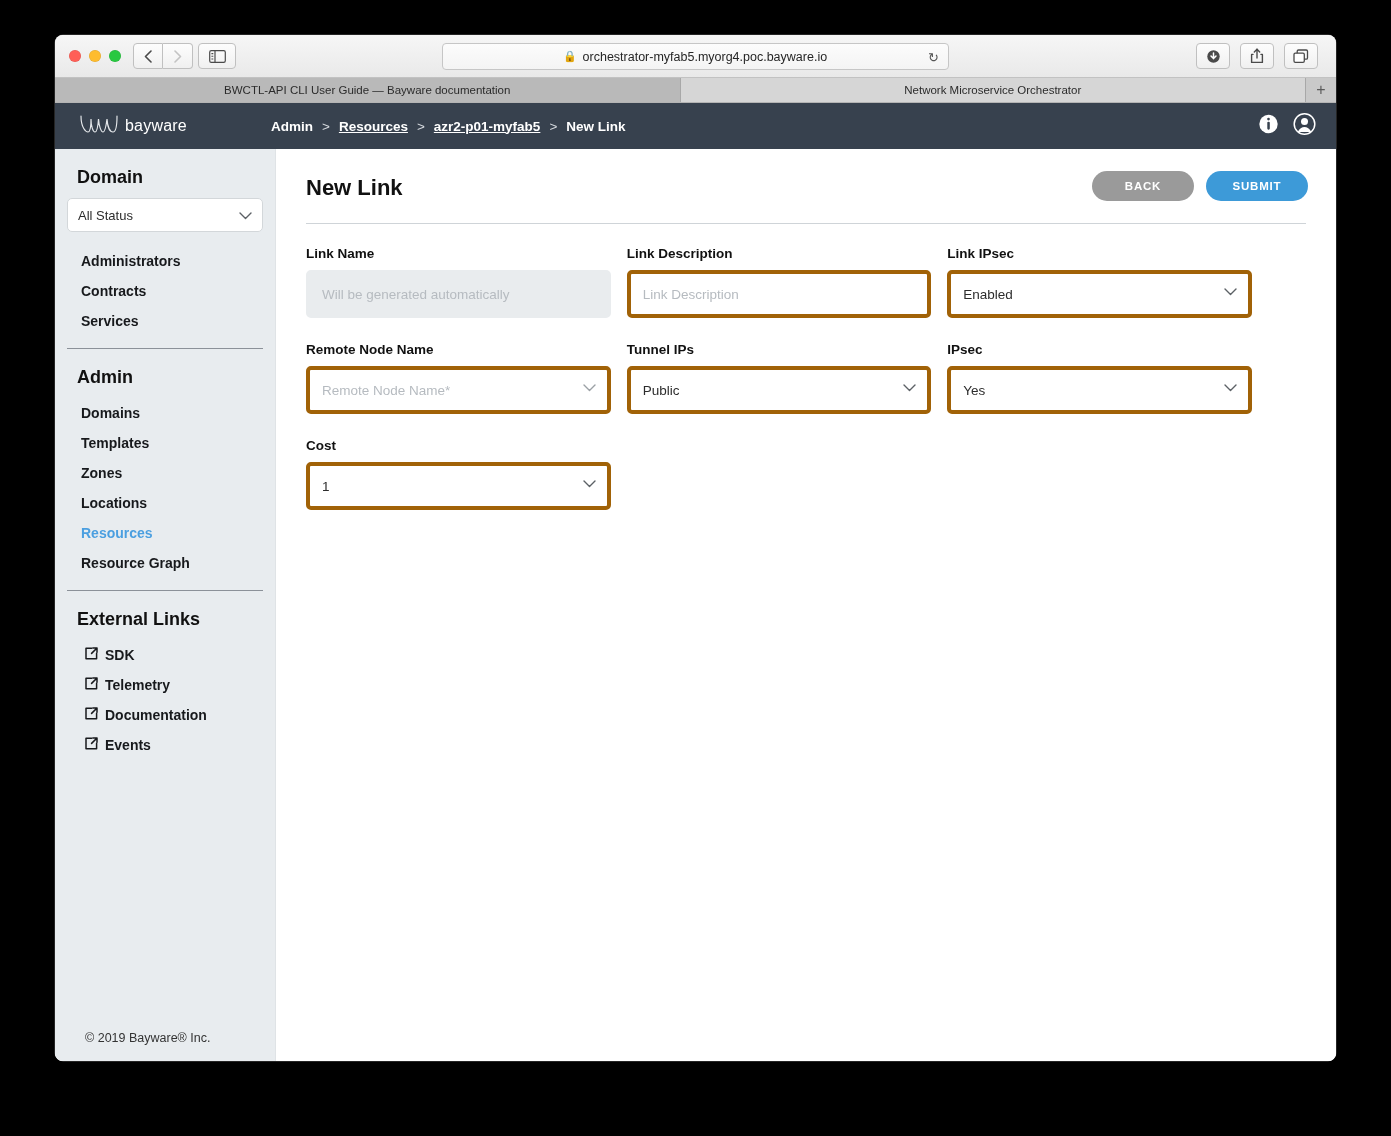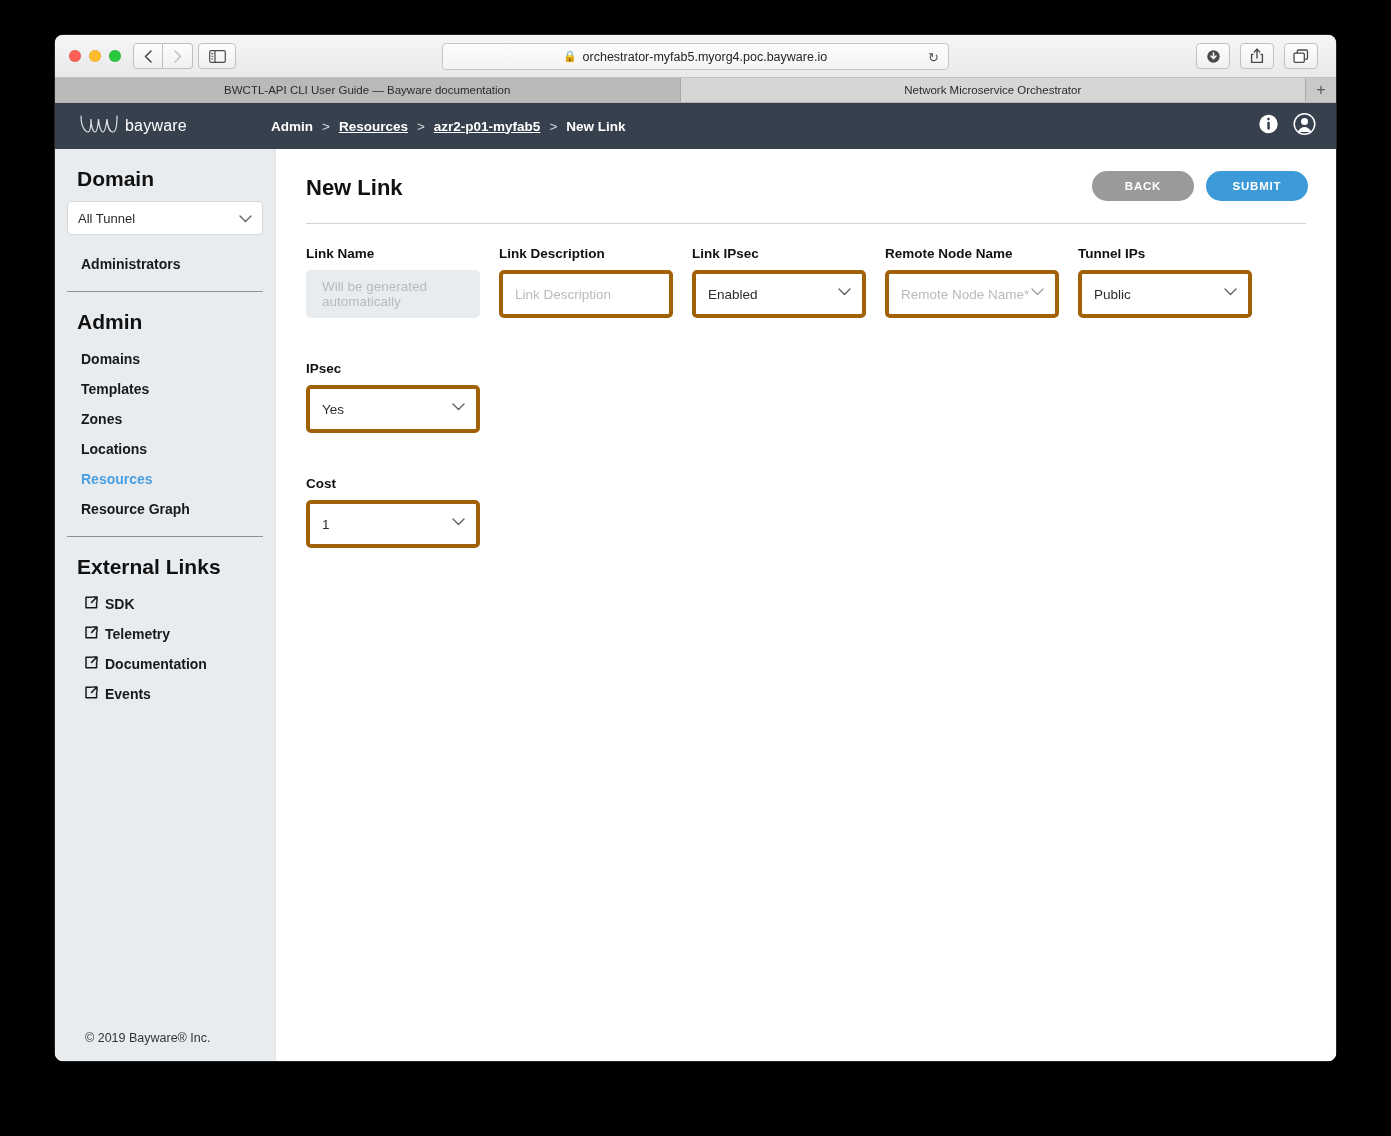--- a/index.html
+++ b/index.html
@@ -136,21 +136,21 @@
 
   
   .sidebar {
     width: 221px;
     background: #e8ecef;
     position: relative;
     flex-shrink: 0;
     border-right: 1px solid #dfe3e6;
   }
   .side-title {
-    font-size: 21px; font-weight: bold; color: #111;
+    font-size: 18px; font-weight: bold; color: #111;
     padding: 18px 0 10px 22px;
   }
   .domain-select {
     margin: 0 12px 6px 12px;
     height: 34px;
     background: #ffffff;
     border: 1px solid #d3d7da;
     border-radius: 5px;
     display: flex; align-items: center;
     padding: 0 10px;
@@ -197,25 +197,24 @@
   }
   .btn.back { background: #9a9a9a; }
   .btn.submit { background: #3d9ad8; }
   .head-rule {
     margin: 22px 30px 0 30px;
     height: 1px; background: #cfd4d8;
   }
 
   .form {
     display: grid;
-    grid-template-columns: repeat(5, 1fr);
+    grid-template-columns: repeat(3, 1fr);
     column-gap: 16px;
     row-gap: 0;
     padding: 22px 84px 0 30px;
-    gap: 19px;
   }
   .field { margin-bottom: 24px; }
   .field-label {
     font-size: 13.5px; font-weight: bold; color: #111;
     margin-bottom: 9px;
   }
   .control {
     height: 48px;
     border: 4px solid #a16207;
     border-radius: 5px;
@@ -348,30 +347,32 @@
       </div>
     </div>
 
     <div class="body">
 
       <div class="sidebar">
 
         <div class="side-title">Domain</div>
 
         <div class="domain-select">
-          <span>All Tunnel</span>
+          <span>All Status</span>
           <span class="chev">
             <svg width="13" height="8" viewBox="0 0 13 8">
                 <path d="M1 1 L6.5 6.5 L12 1" stroke="#5c6166" stroke-width="1.4" fill="none" stroke-linecap="round" stroke-linejoin="round"></path>
               </svg>
           </span>
         </div>
 
         <div class="section-gap"></div>
         <div class="nav-item">Administrators</div>
+        <div class="nav-item">Contracts</div>
+        <div class="nav-item">Services</div>
 
         <div class="divider"></div>
 
         <div class="side-title">Admin</div>
 
         <div class="nav-item">Domains</div>
         <div class="nav-item">Templates</div>
         <div class="nav-item">Zones</div>
         <div class="nav-item">Locations</div>
         <div class="nav-item active">Resources</div>

